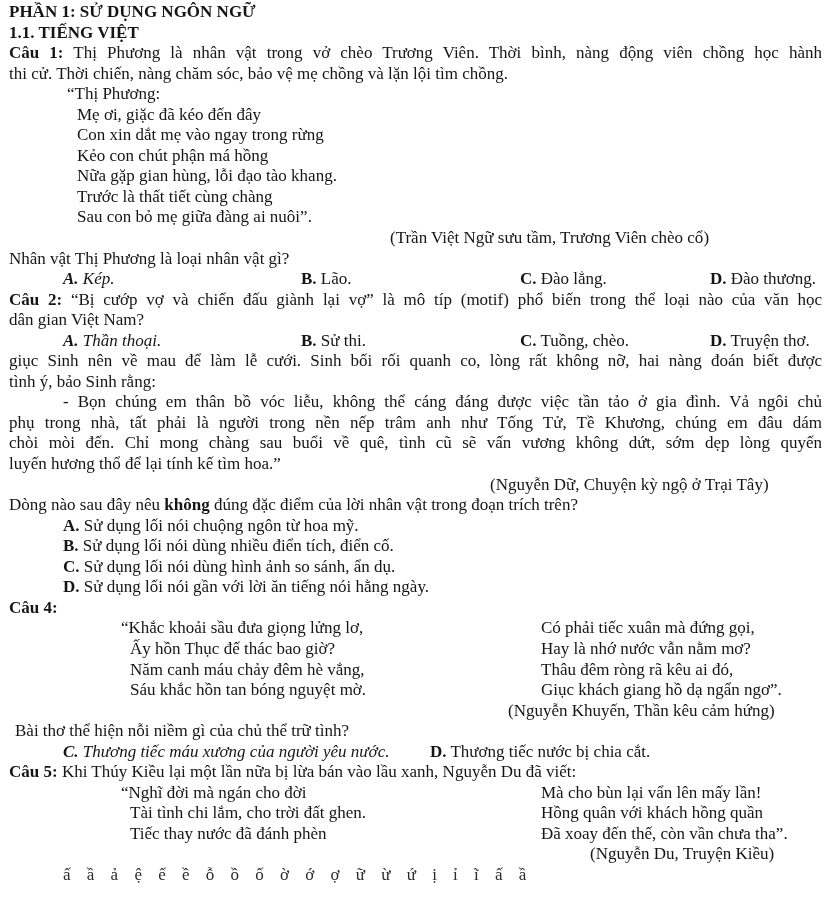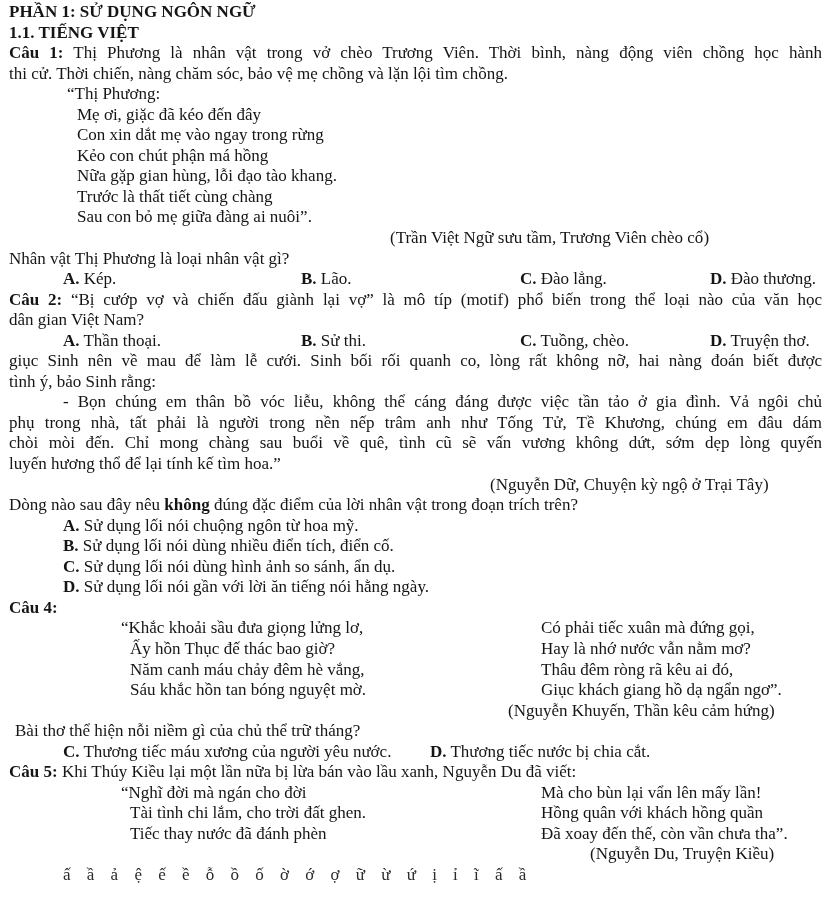--- a/index.html
+++ b/index.html
@@ -12,21 +12,21 @@
     color:#151515;
     font-family:"Liberation Serif","DejaVu Serif",serif;
     font-size:17px;
     overflow:hidden;
   }
   .line{position:relative;height:20.55px;line-height:20.55px;white-space:nowrap;}
   .just{white-space:normal;text-align:justify;text-align-last:justify;overflow:hidden;}
   b{font-weight:bold;}
   .it{}
   .abs{position:absolute;top:0;}
-  .c1{left:54px;}  .c2{left:292px;} .c3{left:511px;} .c4{left:701px;}
+  .c1{left:54px;font-style:italic;}  .c2{left:292px;} .c3{left:511px;} .c4{left:701px;}
   .o2{left:421px;}
   .pL{left:121px;} .pLq{left:112px;} .pR{left:500px;margin-left:32px;}
   .ind-poem1{padding-left:58px;}
   .ind-poem{padding-left:68px;}
   .ind-opt{padding-left:54px;}
   .jind{text-indent:54px;}
   .ind-q{padding-left:6px;}
   .src1{padding-left:381px;}
   .src3{padding-left:481px;}
   .src4{padding-left:499px;}
@@ -92,21 +92,21 @@
     </div>
   <div class="line">
       <span class="abs pL">Năm canh máu chảy đêm hè vắng,</span>
       <span class="abs pR">Thâu đêm ròng rã kêu ai đó,</span>
     </div>
   <div class="line">
       <span class="abs pL">Sáu khắc hồn tan bóng nguyệt mờ.</span>
       <span class="abs pR">Giục khách giang hồ dạ ngẩn ngơ”.</span>
     </div>
   <div class="line src4"><span>(Nguyễn Khuyến, </span><span class="it">Thần kêu cảm hứng</span><span>)</span></div>
-  <div class="line ind-q"><span>Bài thơ thể hiện nỗi niềm gì của chủ thể trữ tháng?</span></div>
+  <div class="line ind-q"><span>Bài thơ thể hiện nỗi niềm gì của chủ thể trữ tình?</span></div>
   <div class="line">
     <span class="abs c1"><b>C.</b> <span>Thương tiếc máu xương của người yêu nước.</span></span>
     <span class="abs o2"><b>D.</b> <span>Thương tiếc nước bị chia cắt.</span></span>
   </div>
 
   <div class="line"><b>Câu 5:</b><span> Khi Thúy Kiều lại một lần nữa bị lừa bán vào lầu xanh, Nguyễn Du đã viết:</span></div>
   <div class="line">
       <span class="abs pLq">“Nghĩ đời mà ngán cho đời</span>
       <span class="abs pR">Mà cho bùn lại vẩn lên mấy lần!</span>
     </div>

